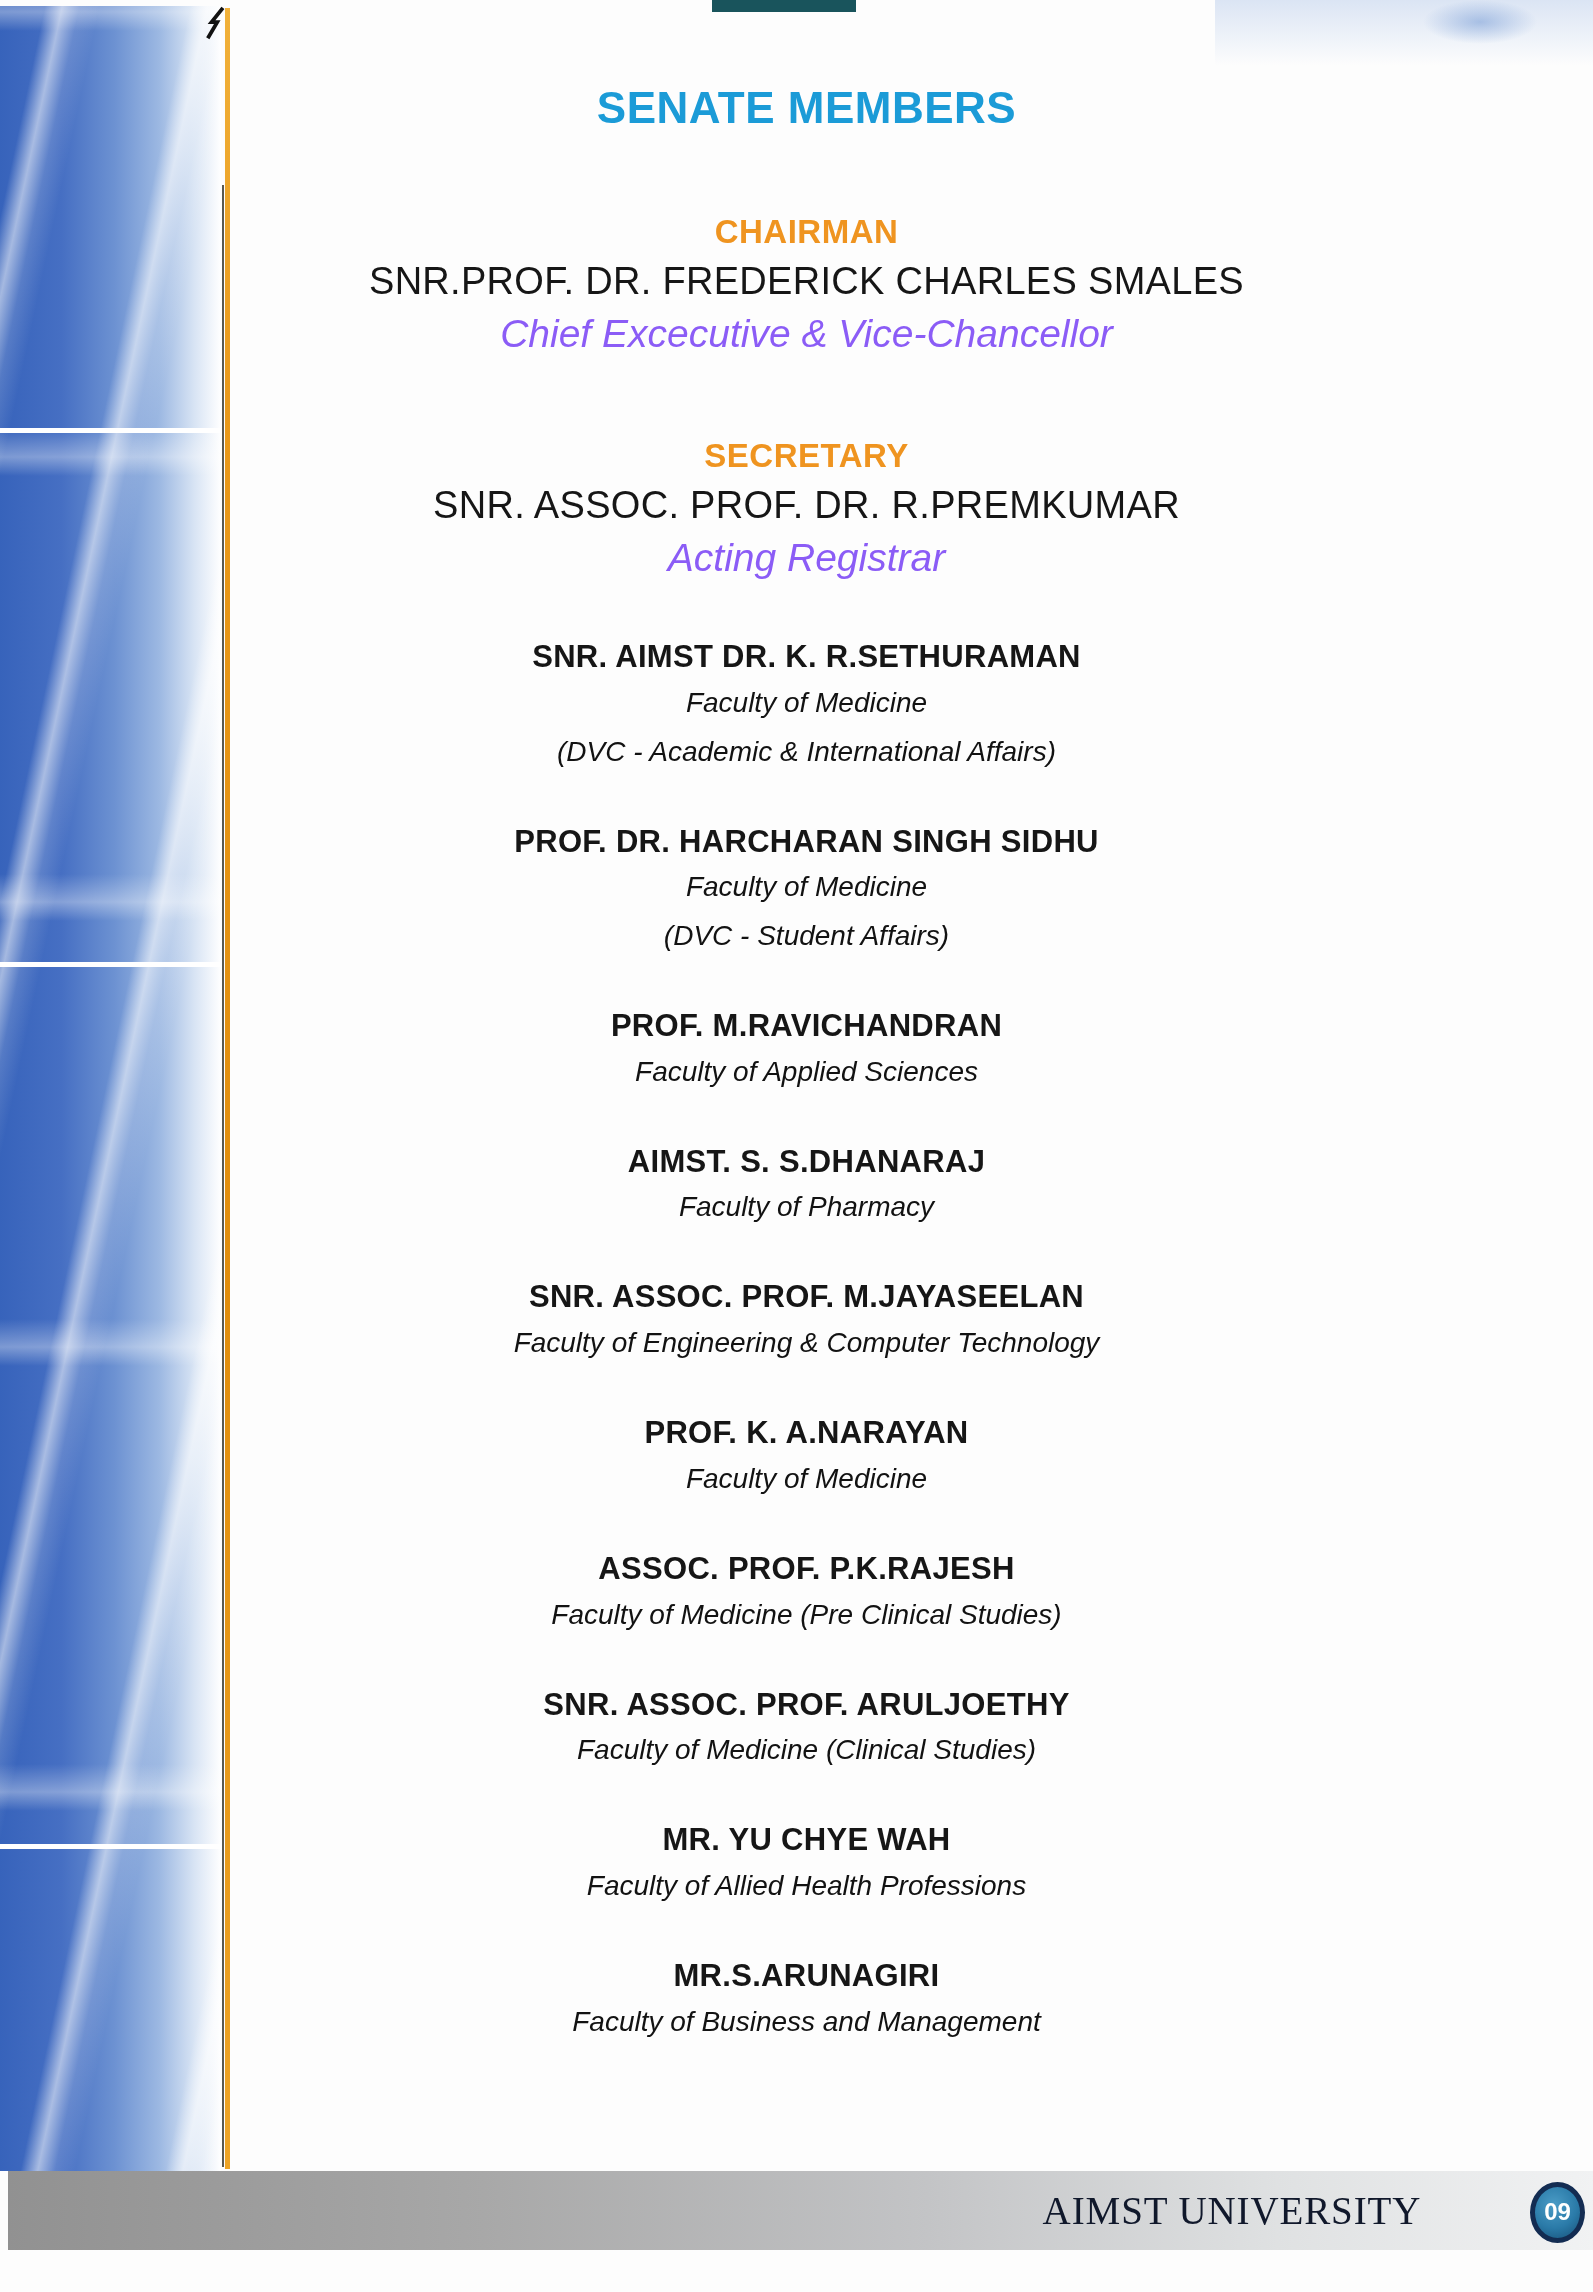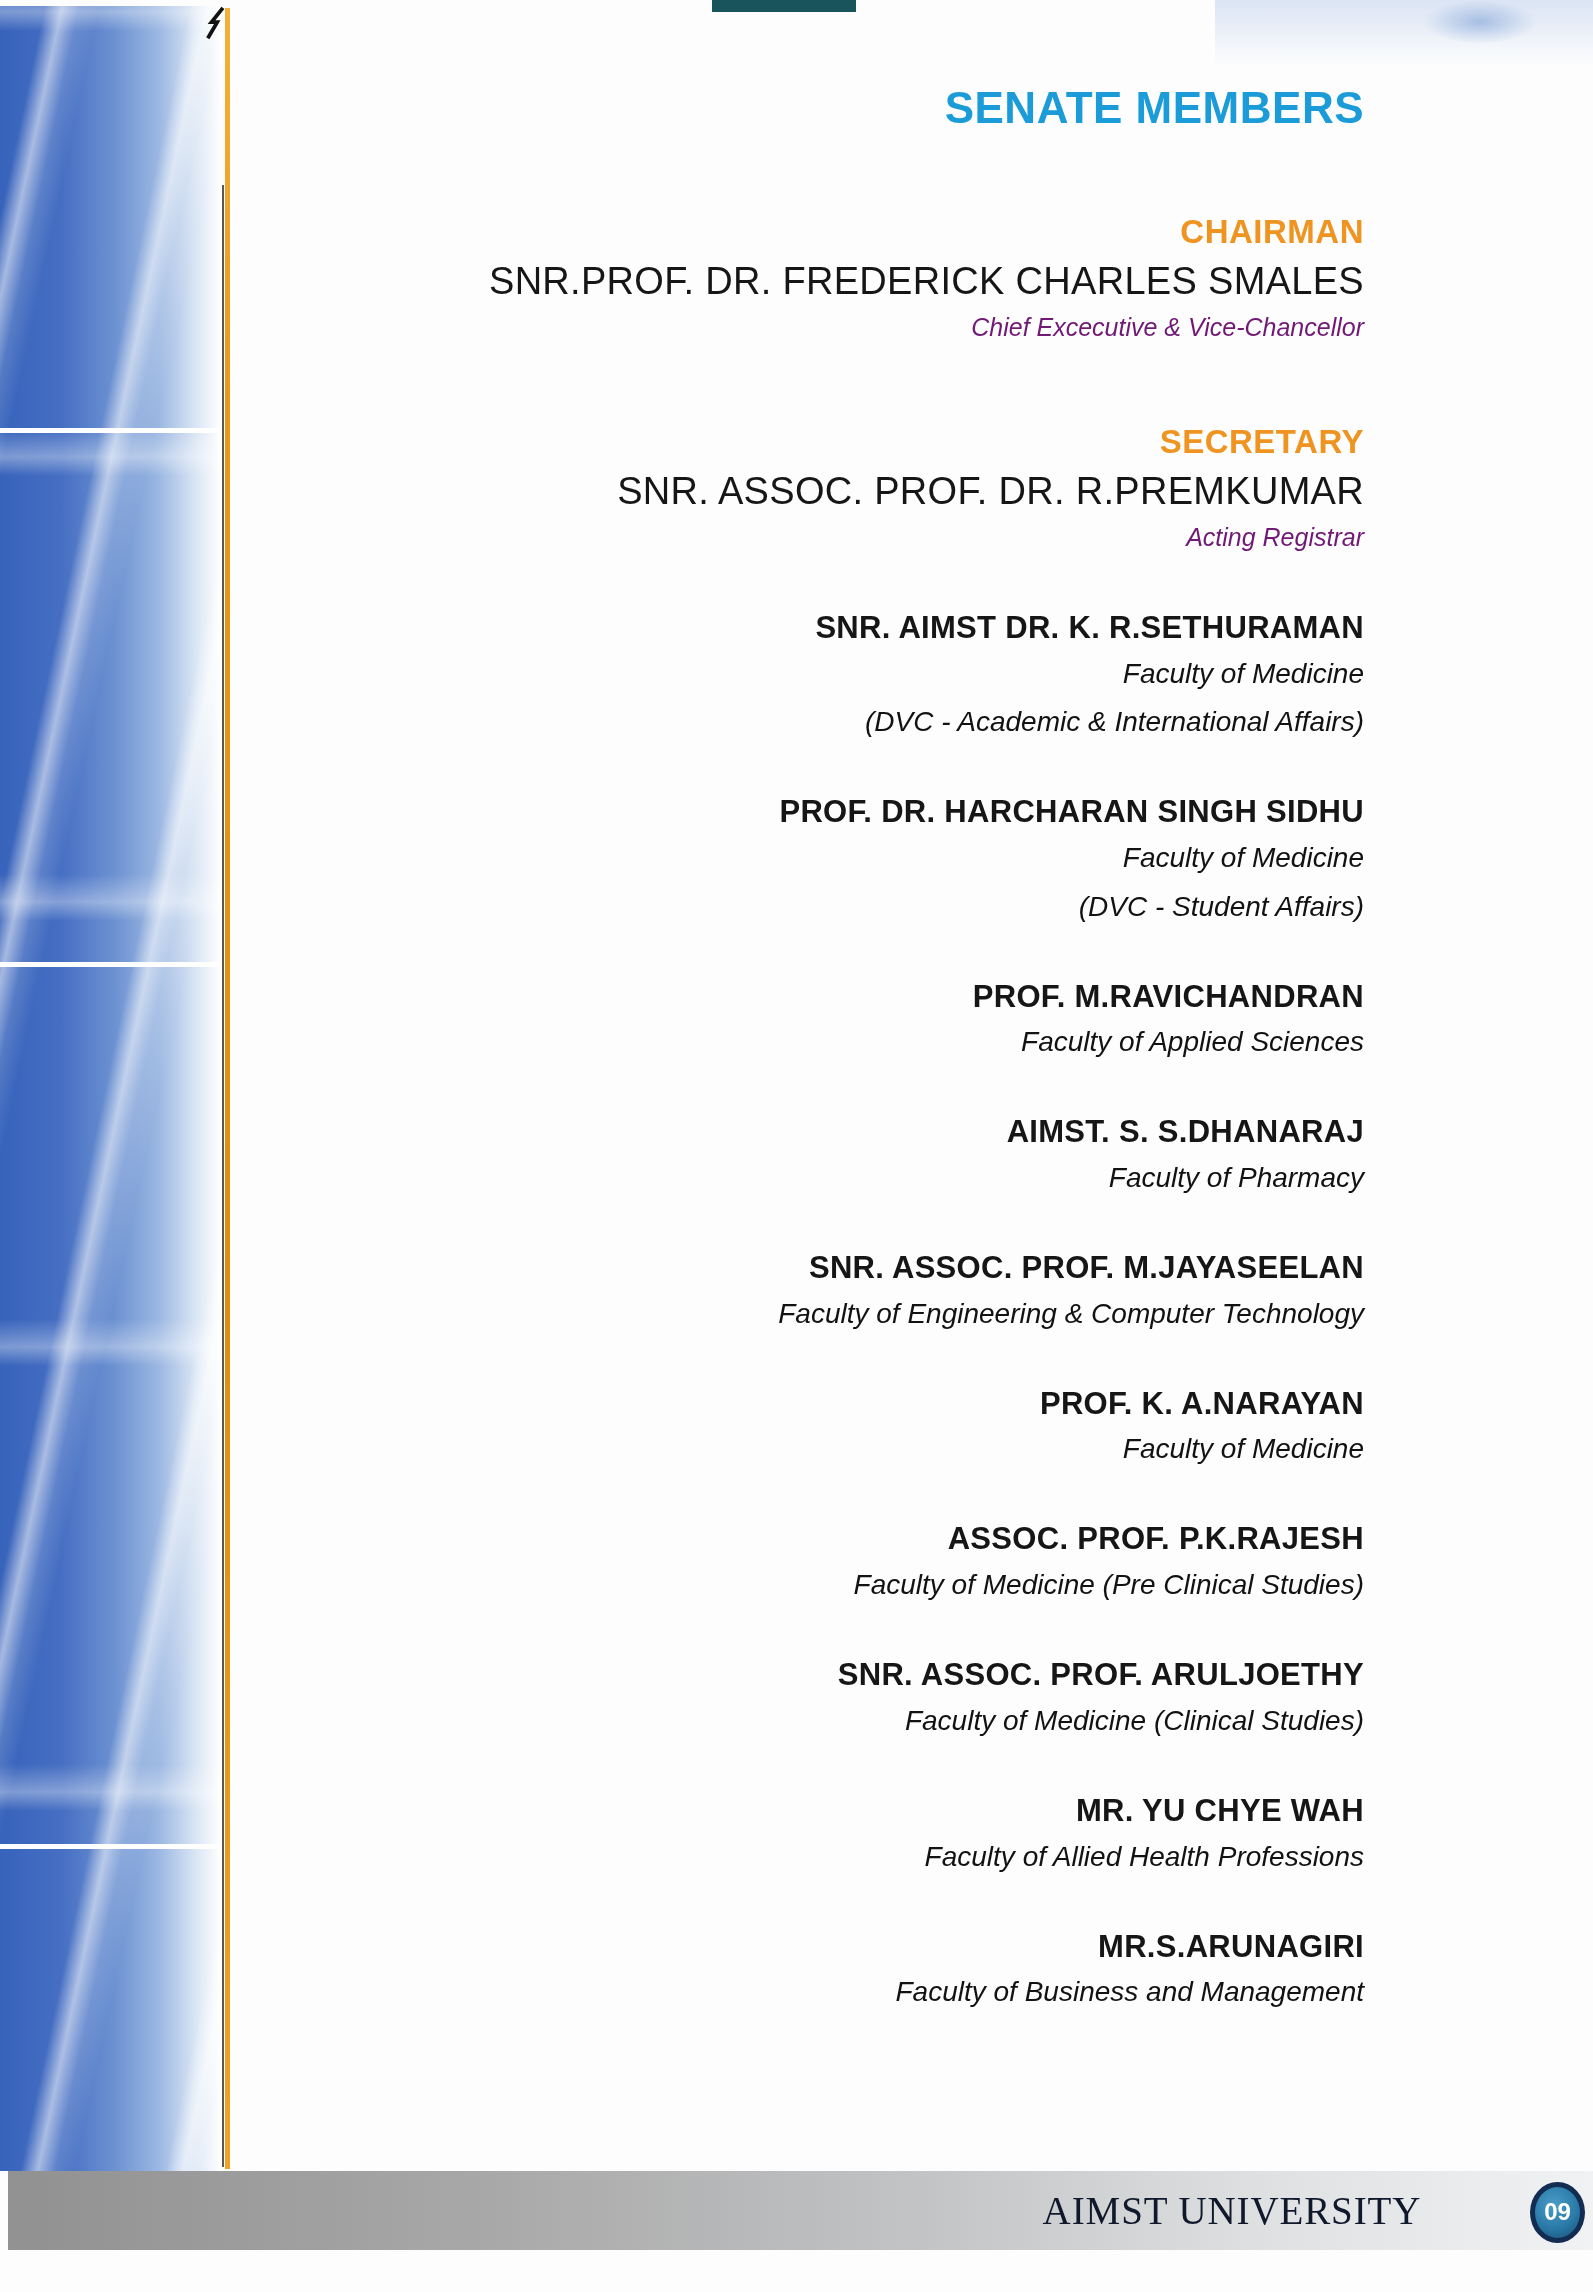--- a/index.html
+++ b/index.html
@@ -28,25 +28,25 @@
     background:linear-gradient(180deg,#f1b13a 0%,#e9991a 18%,#e08d0c 60%,#eda426 100%);}
   .zigzag{position:absolute;left:204px;top:5.7px;}
   
   .top-strip{position:absolute;left:712px;top:0;width:144px;height:12.3px;background:#19545c;}
   
   .tr-tint{position:absolute;right:0;top:0;width:379px;height:66px;
     background:linear-gradient(180deg,rgba(130,165,220,.28),rgba(255,255,255,0));}
   .tr-blob{position:absolute;right:57px;top:0;width:114px;height:44px;border-radius:0 0 50% 50%;
     background:radial-gradient(closest-side,rgba(90,135,205,.45),rgba(255,255,255,0));}
   
-  .main{position:absolute;left:217px;top:0;width:1147px;text-align:right;}
+  .main{position:absolute;left:233px;top:0;width:1147px;text-align:center;}
   .page-title{margin:85px 0 0;font-size:44px;line-height:1.05;font-weight:bold;color:#1b9bd7;letter-spacing:0.5px;}
   .sec-heading{margin-top:84px;font-size:33px;line-height:1.05;font-weight:bold;color:#ef9420;letter-spacing:0.5px;}
   .sec-name{margin-top:12.3px;font-size:38px;line-height:1.05;font-weight:normal;color:#161616;letter-spacing:0.3px;}
-  .sec-role{margin-top:12.3px;font-size:25px;line-height:1.05;font-style:italic;color:#701a75;}
+  .sec-role{margin-top:12.3px;font-size:39px;line-height:1.05;font-style:italic;color:#8b5cf6;}
   #members{margin-top:59px;}
   .member{margin-bottom:49px;}
   .member-name{font-size:31px;line-height:38px;font-weight:bold;color:#161616;letter-spacing:0.3px;}
   .member-line{font-size:28px;line-height:44px;margin-top:4.7px;font-style:italic;color:#121212;}
   
   .footer-bar{position:absolute;left:7.6px;top:2171px;width:1586px;height:79px;
     background:linear-gradient(90deg,#919191 0%,#a8a8a8 30%,#c3c4c6 58%,#dfe1e2 80%,#f1f2f3 100%);}
   .footer-uni{position:absolute;top:2188px;left:1024px;width:416px;text-align:center;
     font-family:"Liberation Serif",serif;font-size:39px;letter-spacing:0.9px;color:#10182b;}
   .page-badge{position:absolute;left:1530px;top:2182px;width:55px;height:61px;border-radius:50%;

